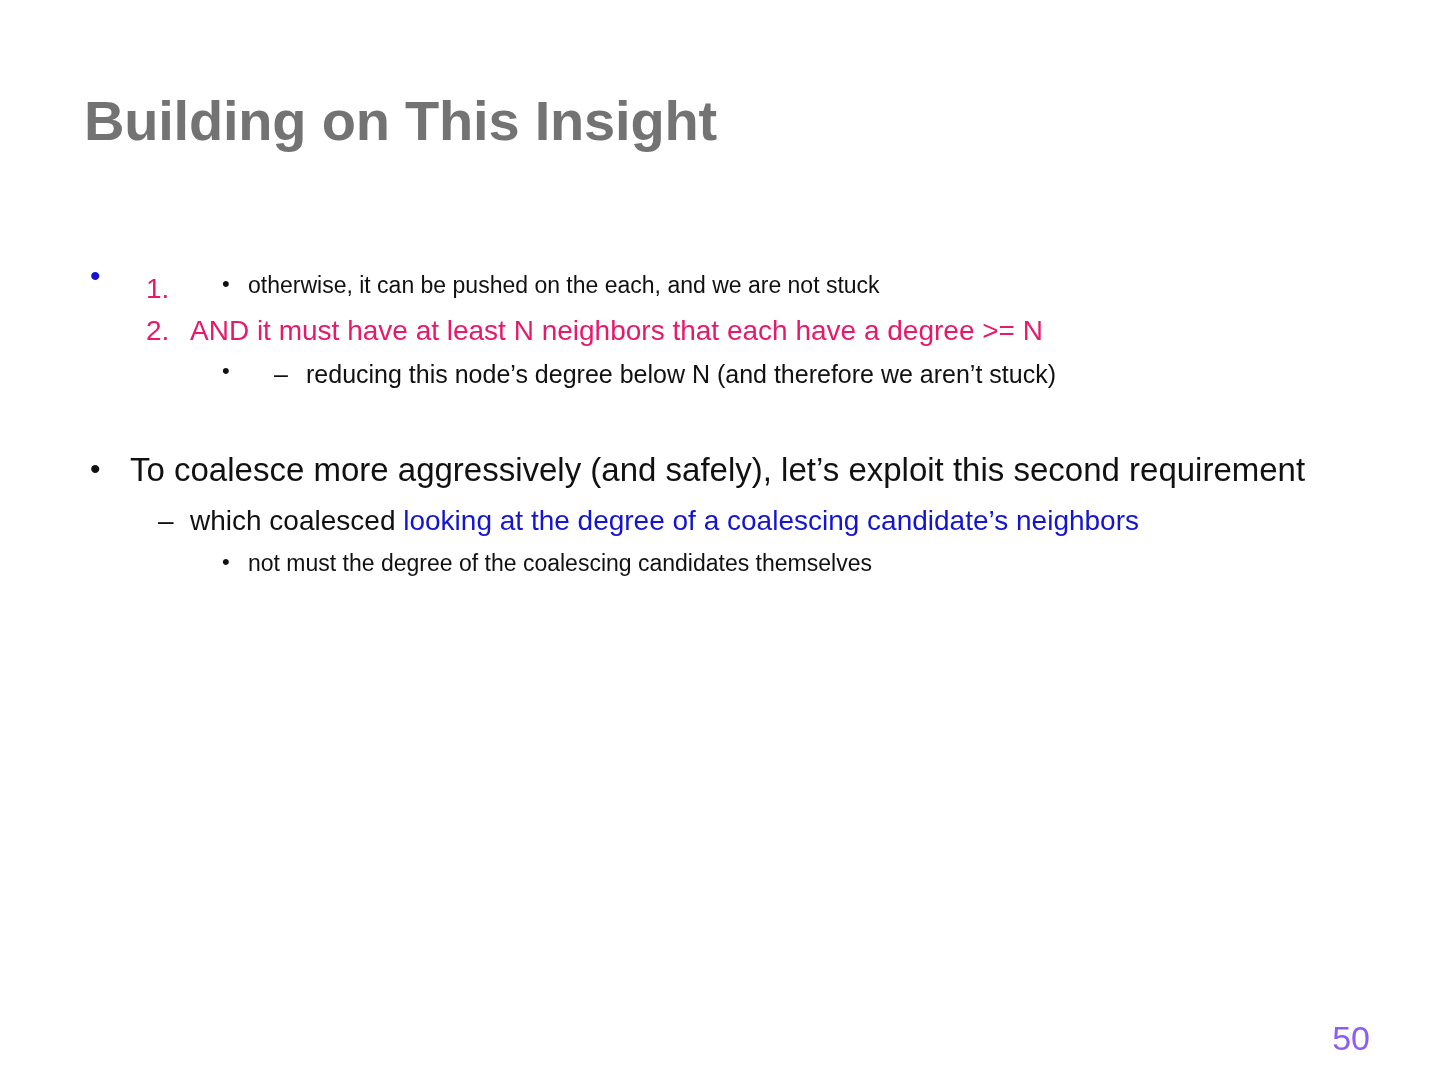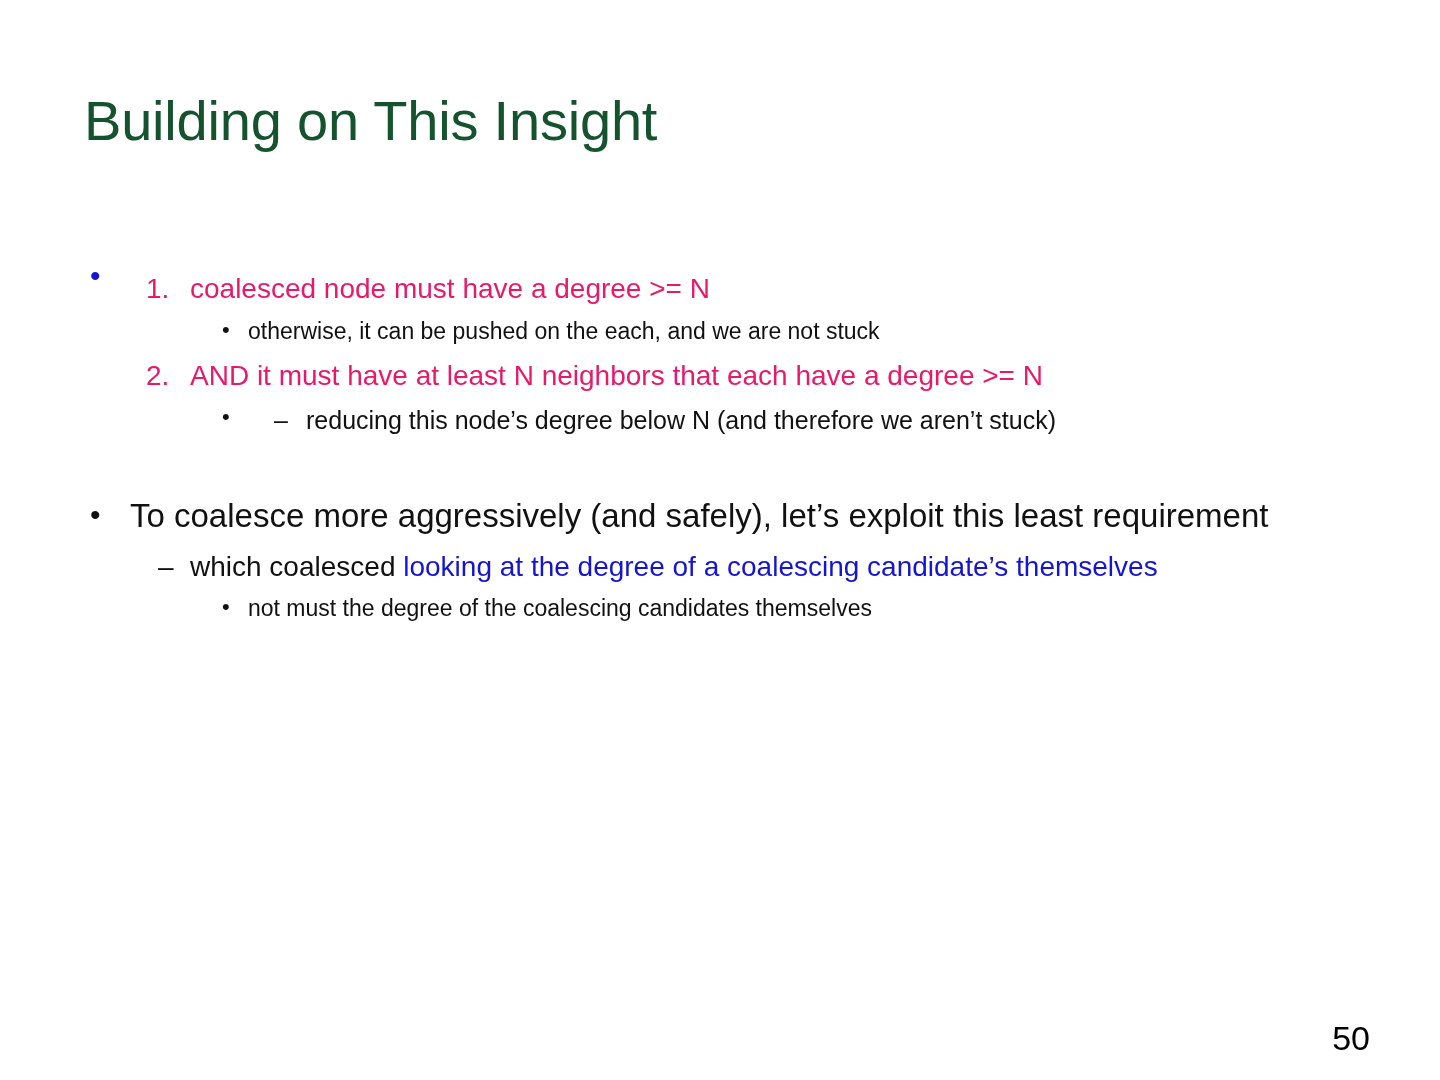--- a/index.html
+++ b/index.html
@@ -17,22 +17,22 @@
     position: relative;
     width: 1440px;
     height: 1080px;
     box-sizing: border-box;
   }
   .title {
     position: absolute;
     left: 84px;
     top: 88px;
     font-size: 56px;
-    font-weight: normal;
-    color: #14532d;
+    font-weight: bold;
+    color: #737373;
     letter-spacing: -0.2px;
   }
   .body {
     position: absolute;
     left: 84px;
     top: 258px;
     width: 1290px;
   }
 
   
@@ -119,39 +119,38 @@
 
   .gap {
     height: 62px;
   }
 
   .page-number {
     position: absolute;
     right: 70px;
     bottom: 22px;
     font-size: 34px;
-    color: #000000;
+    color: #8b5cf6;
   }
 </style>
 </head>
 <body>
 
 <div class="slide">
 
   <div class="title">Building on This Insight</div>
 
   <div class="body">
 
     <div class="l1 blue">
       <span class="bullet">•</span>
     </div>
 
     <div class="l2">
       <span class="num">1.</span>
-      <span>coalesced node must have a degree &gt;= N</span>
     </div>
 
     <div class="l3">
       <span class="bullet">•</span>
       <span>otherwise, it can be pushed on the each, and we are not stuck</span>
     </div>
 
     <div class="l2">
       <span class="num">2.</span>
       <span>AND it must have at least N neighbors that each have a degree &gt;= N</span>
@@ -163,26 +162,26 @@
 
     <div class="l4">
       <span class="dash">–</span>
       <span>reducing this node’s degree below N (and therefore we aren’t stuck)</span>
     </div>
 
     <div class="gap"></div>
 
     <div class="l1 black">
       <span class="bullet">•</span>
-      <span>To coalesce more aggressively (and safely), let’s exploit this least requirement</span>
+      <span>To coalesce more aggressively (and safely), let’s exploit this second requirement</span>
     </div>
 
     <div class="l2dash">
       <span class="dash">–</span>
-      <span>which coalesced </span><span class="link-blue">looking at the degree of a coalescing candidate’s themselves</span>
+      <span>which coalesced </span><span class="link-blue">looking at the degree of a coalescing candidate’s neighbors</span>
     </div>
 
     <div class="l3">
       <span class="bullet">•</span>
       <span>not must the degree of the coalescing candidates themselves</span>
     </div>
 
   </div>
 
   <div class="page-number">50</div>

